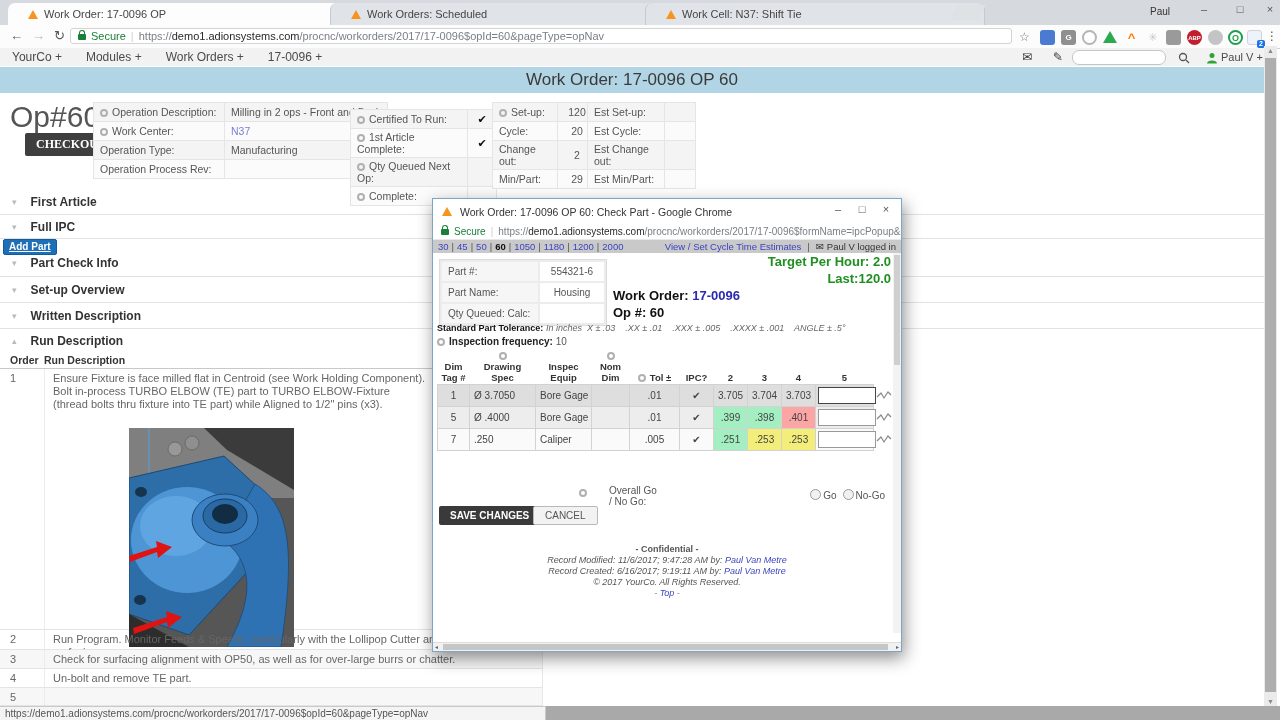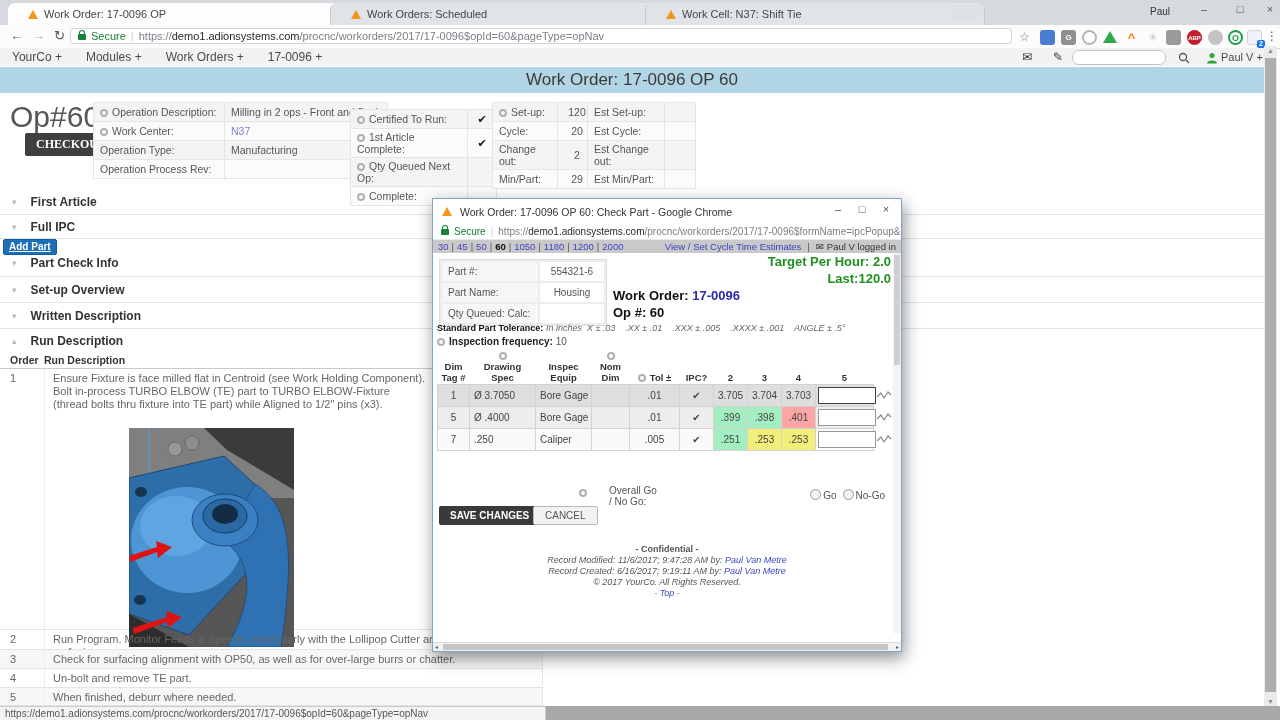--- a/index.html
+++ b/index.html
@@ -369,21 +369,20 @@
   <div class="rr r-alt" style="top:650px;height:19px;">
       <div class="ord">3</div>
       <div class="txt">Check for surfacing alignment with OP50, as well as for over-large burrs or chatter.</div>
     </div>
   <div class="rr" style="top:669px;height:19px;">
       <div class="ord">4</div>
       <div class="txt">Un-bolt and remove TE part.</div>
     </div>
   <div class="rr r-alt" style="top:688px;height:18px;">
       <div class="ord">5</div>
-      <div class="txt">When finished, deburr where needed.</div>
     </div>
 
   <div id="status">https://demo1.adionsystems.com/procnc/workorders/2017/17-0096$opId=60&amp;pageType=opNav</div>
   <div id="taskstrip"></div>
 
   <div id="msb">
     <span class="sa" style="top:1px;">▲</span>
     <div class="thumb"></div>
     <span class="sa" style="bottom:1px;">▼</span>
   </div>

